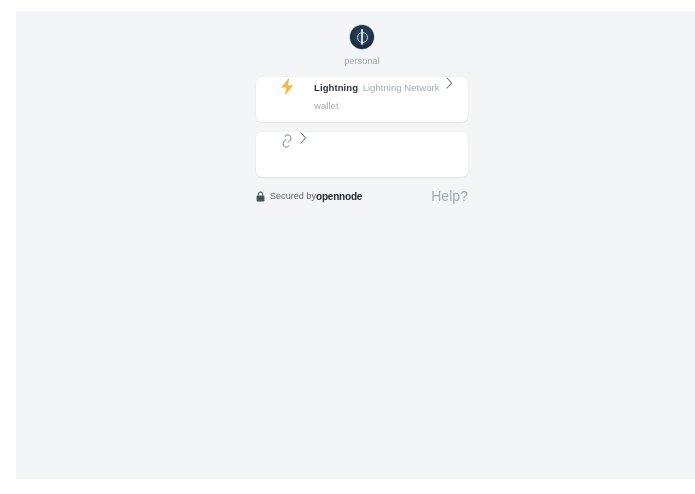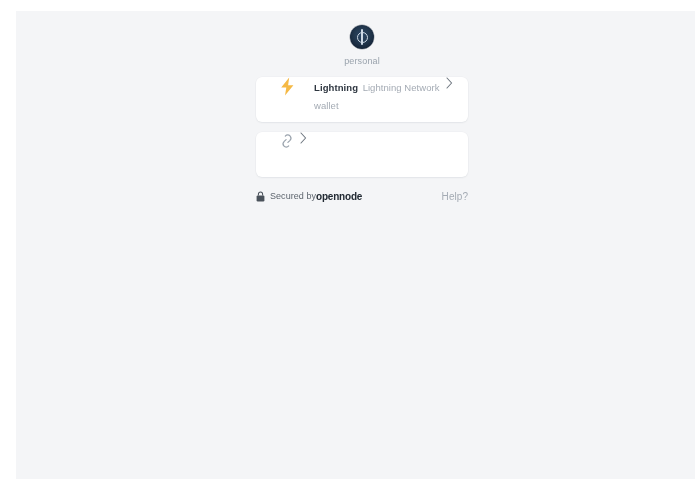--- a/index.html
+++ b/index.html
@@ -168,21 +168,21 @@
     letter-spacing: 0.05px;
   }
   .opennode {
     font-size: 10px;
     font-weight: bold;
     color: #222a33;
     letter-spacing: -0.2px;
   }
   .help {
     margin-left: auto;
-    font-size: 10px;
+    font-size: 14px;
     color: #a4abb4;
     cursor: pointer;
     letter-spacing: 0.05px;
   }
 </style>
 </head>
 <body>
 
 <div class="page">
   <div class="column">

